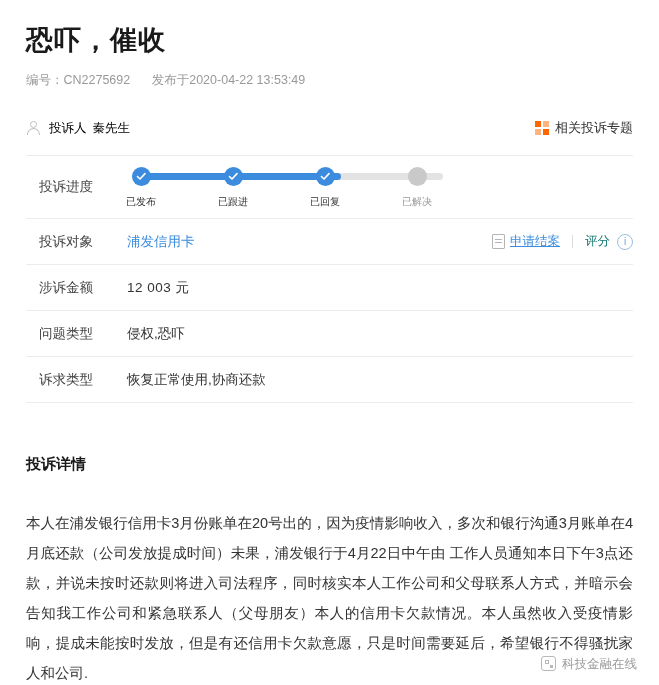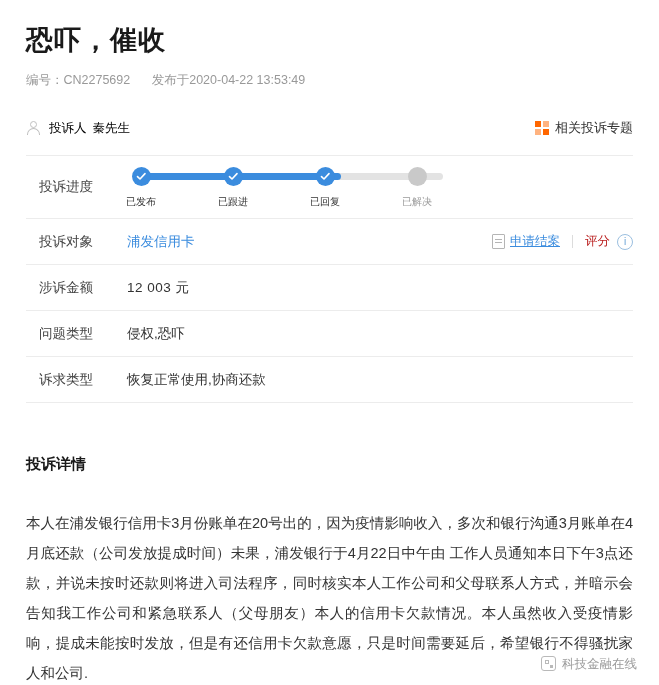--- a/index.html
+++ b/index.html
@@ -224,21 +224,21 @@
     cursor: pointer;
     text-decoration: underline;
   }
   .act-sep {
     width: 1px;
     height: 13px;
     background: #dcdcdc;
     margin: 0 12px;
   }
   .act-score {
-    color: #b91c1c;
+    color: #0f766e;
     cursor: pointer;
   }
   .info-icon {
     width: 14px;
     height: 14px;
     border: 1px solid #9bbfe0;
     border-radius: 50%;
     color: #6aa3d6;
     font-size: 10px;
     line-height: 13px;

